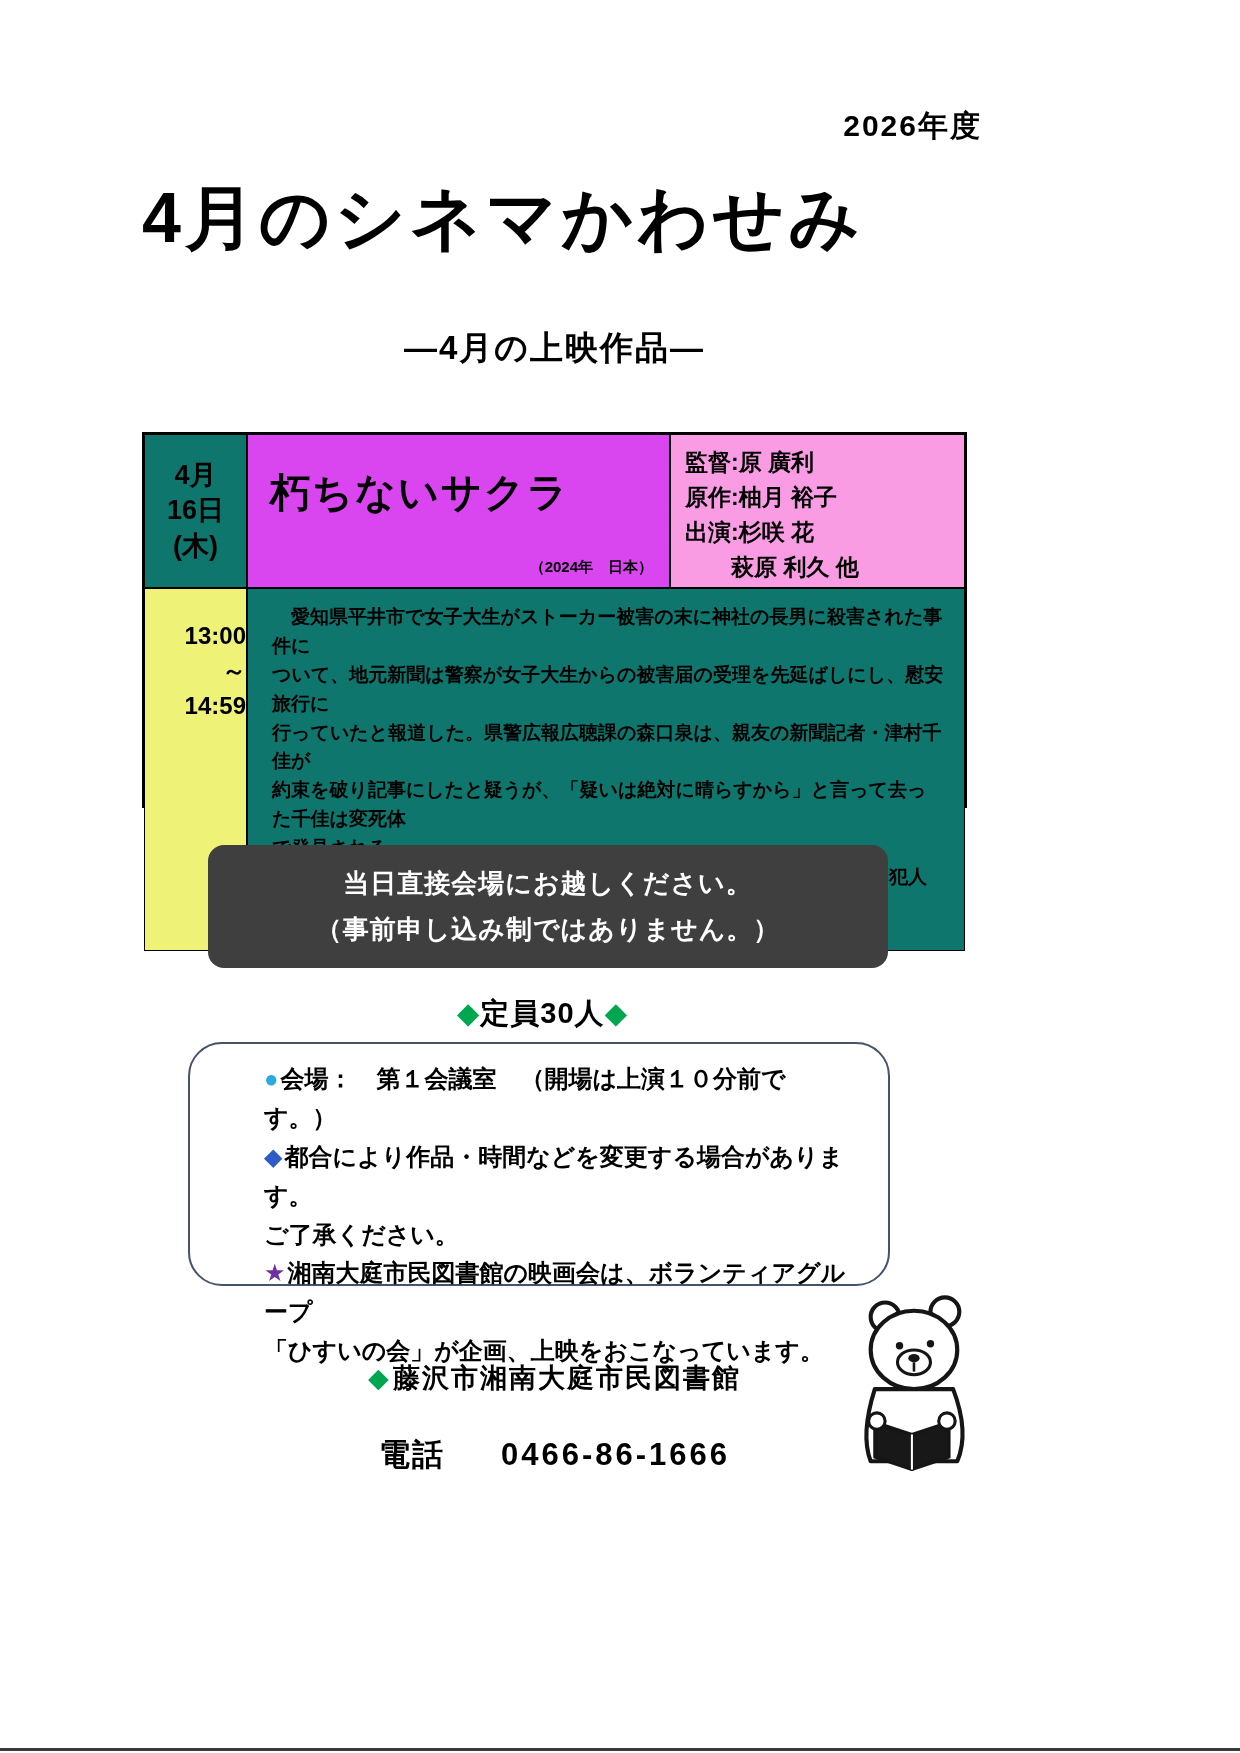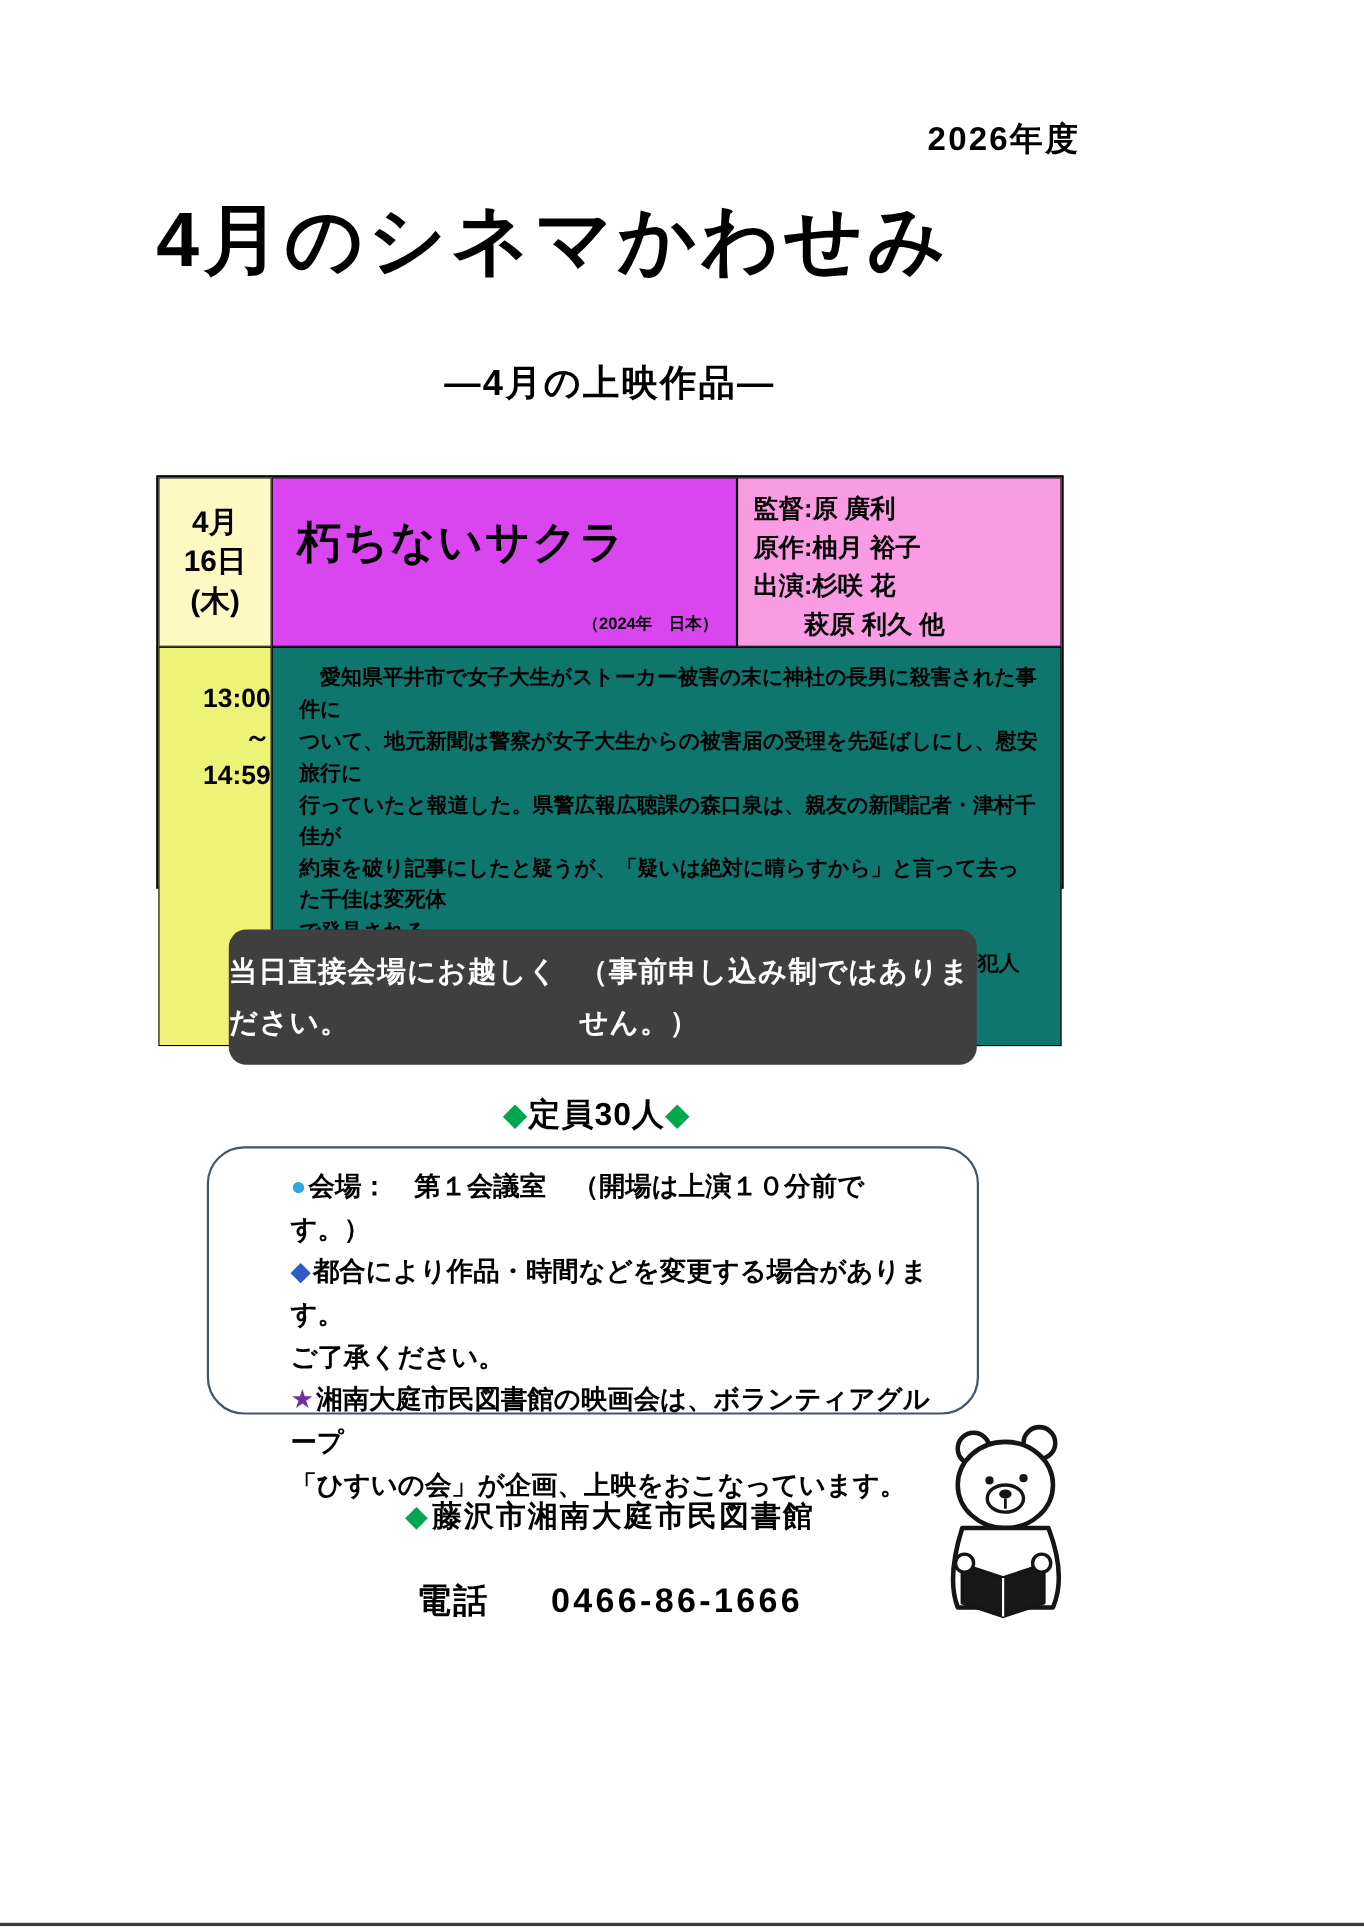--- a/index.html
+++ b/index.html
@@ -28,21 +28,21 @@
   
   .schedule {
     position:absolute; top:432px; left:142px; width:825px; height:376px;
     border:2px solid #000;
     display:grid;
     grid-template-columns:103px 423px 1fr;
     grid-template-rows:154px 1fr;
   }
   .cell { border:1px solid #000; }
   .date-cell {
-    background:#fef9c3;
+    background:#0f766e;
     display:flex; align-items:center; justify-content:center; text-align:center;
     font-size:27px; line-height:1.3; white-space:pre-line;
   }
   .title-cell { background:#d946ef; position:relative; padding:30px 16px 8px 22px; }
   .film-title { font-size:40px; letter-spacing:2px; }
   .film-year { position:absolute; right:16px; bottom:10px; font-size:15px; }
   .credits-cell {
     background:#f99ce4; padding:10px 10px 6px 14px;
     font-size:23px; line-height:1.52; white-space:pre-line;
   }
@@ -52,21 +52,21 @@
   }
   .synopsis-cell {
     grid-column:2 / 4; background:#0f766e;
     padding:14px 20px 0 24px;
     font-size:19px; line-height:1.52; white-space:pre-line;
   }
 
   .notice {
     position:absolute; top:845px; left:208px; width:680px; height:123px;
     background:#3f3f3f; border-radius:16px;
-    color:#fff; display:flex; align-items:center; justify-content:center;
+    color:#fff; display:flex; flex-direction:column; align-items:center; justify-content:center;
     font-size:26px; line-height:1.75; letter-spacing:1px;
   }
 
   .capacity {
     position:absolute; top:994px; left:130px; width:825px;
     text-align:center; font-size:29px; letter-spacing:1px;
   }
   .cap-diamond { color:#00a650; }
 
   .info-box {

